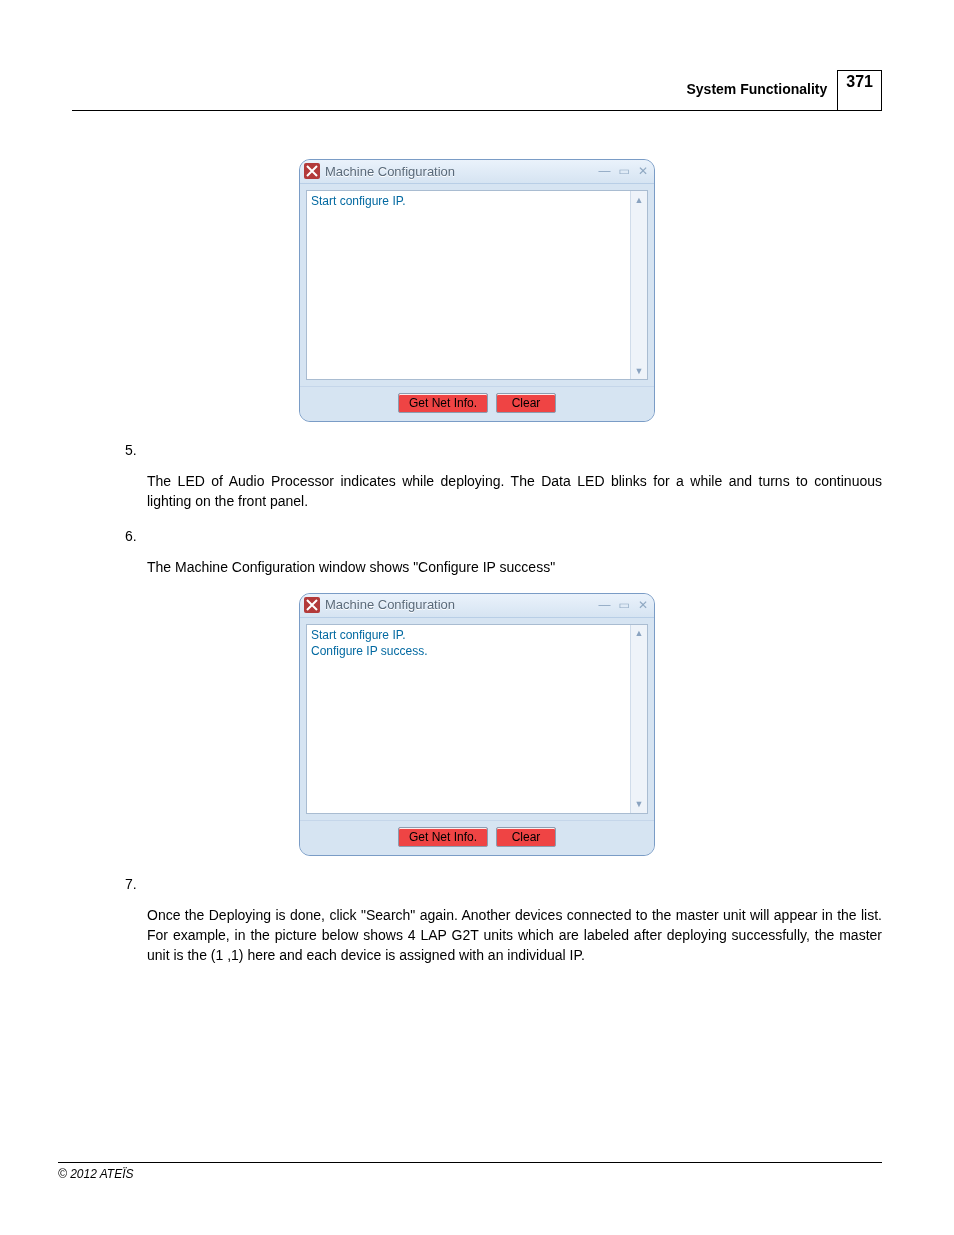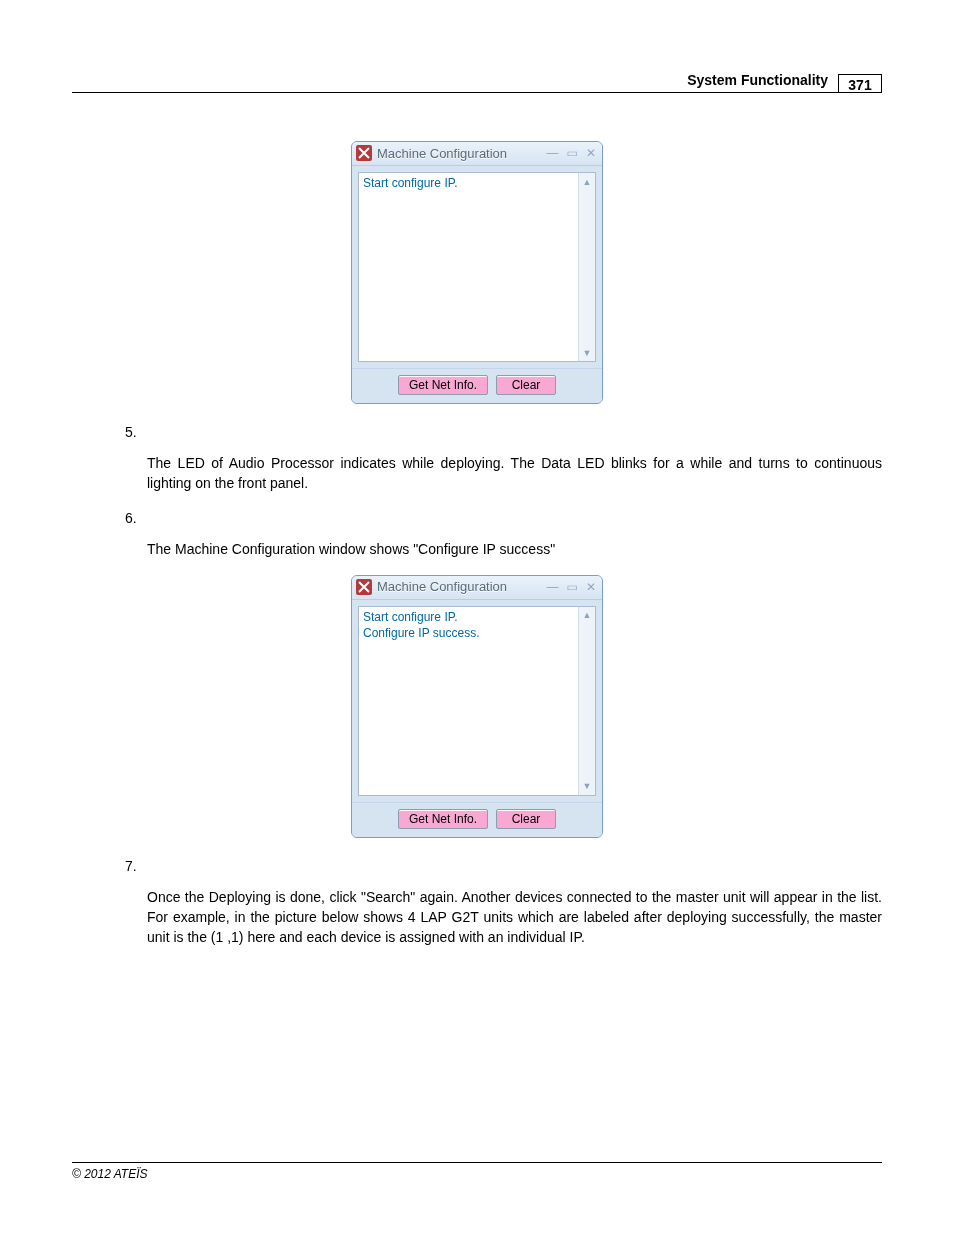--- a/index.html
+++ b/index.html
@@ -13,37 +13,37 @@
     font-size: 14px;
   }
   .page {
     padding: 70px 72px 50px 72px;
     height: 100%;
     position: relative;
   }
   .header {
     display: flex;
     justify-content: flex-end;
-    align-items: flex-end;
+    align-items: center;
     border-bottom: 1px solid #000;
     padding-bottom: 4px;
     margin-bottom: 48px;
   }
   .header-title {
     font-weight: bold;
     font-size: 14px;
     padding-right: 10px;
     padding-top: 2px;
   }
   .header-page {
     border: 1px solid #000;
     border-bottom: none;
-    padding: 2px 8px 0 8px;
+    padding: 2px 8px 20px 8px;
     font-weight: bold;
-    font-size: 14px;
+    font-size: 16px;
     min-width: 44px;
     text-align: center;
     margin-bottom: -5px;
   }
   .list-item {
     display: flex;
     margin-bottom: 16px;
     margin-left: 53px;
   }
   .list-num {
@@ -55,24 +55,24 @@
     text-align: justify;
     line-height: 1.45;
     margin-top: 29px;
   }
   .window-wrap {
     display: flex;
     justify-content: center;
     margin-bottom: 20px;
   }
   .window {
-    width: 252px;
+    width: 356px;
     border: 1px solid #7a9cc6;
     background: #d6e4f2;
-    border-radius: 6px;
+    border-radius: 11px;
     overflow: hidden;
     box-shadow: 0 0 0 1px rgba(255,255,255,0.4) inset;
   }
   .titlebar {
     display: flex;
     align-items: center;
     padding: 3px 6px 4px 4px;
     background: linear-gradient(#eaf2fb, #d6e4f2);
     border-bottom: 1px solid #b8cee6;
   }
@@ -136,33 +136,33 @@
   .window-footer {
     display: flex;
     justify-content: center;
     gap: 8px;
     padding: 6px 6px 8px 6px;
     background: #d6e4f2;
     border-top: 1px solid #c5d6ea;
   }
   .btn {
     border: 1px solid #8b9db0;
-    background: #f9a8d4;
+    background: #ef4444;
     padding: 2px 10px;
     font-size: 12px;
     font-family: Tahoma, Arial, sans-serif;
     border-radius: 2px;
     box-shadow: 0 1px 0 rgba(255,255,255,0.9) inset;
     min-width: 60px;
     text-align: center;
   }
   .footer {
     position: absolute;
     bottom: 54px;
-    left: 72px;
+    left: 58px;
     right: 72px;
     border-top: 1px solid #000;
     padding-top: 4px;
     font-style: italic;
     font-size: 12px;
   }
 </style>
 </head>
 <body>
 

